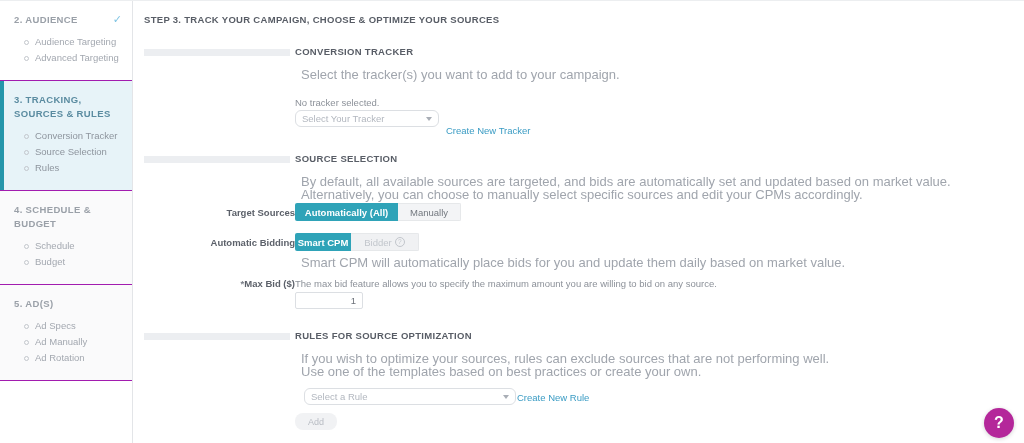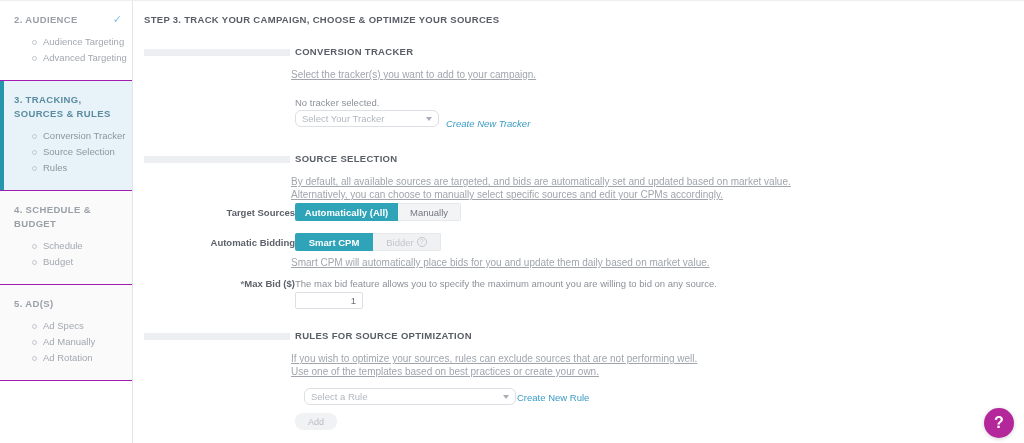--- a/index.html
+++ b/index.html
@@ -73,21 +73,21 @@
     color: #5a8ba0;
   }
   .check-icon {
     color: #7fc4e3;
     font-size: 11px;
     line-height: 12px;
     margin-left: 4px;
   }
   .nav-items {
     margin-top: 7px;
-    padding-left: 32px;
+    padding-left: 24px;
   }
   .nav-item {
     display: flex;
     align-items: center;
     font-size: 9.5px;
     color: #a3a8b0;
     line-height: 12px;
     padding: 2px 0;
   }
   .nav-section.active .nav-item {
@@ -138,25 +138,24 @@
     position: absolute;
     left: 162px;
     top: 0;
     font-size: 9.5px;
     font-weight: bold;
     letter-spacing: 0.3px;
     color: #585d66;
   }
   .sec-desc {
     position: absolute;
-    left: 158px;
-    font-size: 10px;
+    left: 168px;
+    font-size: 13px;
     color: #a0a5ad;
     line-height: 13px;
-    text-decoration: underline;
   }
 
   .field-note {
     position: absolute;
     left: 162px;
     font-size: 9.5px;
     color: #8c9199;
   }
 
   .select {
@@ -377,38 +376,38 @@
 
     <div class="block" style="top:45px;">
       <div class="placeholder-bar"></div>
       <div class="sec-title">CONVERSION TRACKER</div>
       <div class="sec-desc" style="top:22px;">Select the tracker(s) you want to add to your campaign.</div>
       <div class="field-note" style="top:51px;">No tracker selected.</div>
       <div class="select" style="left:162px; top:64px; width:144px;">
         <span>Select Your Tracker</span>
         <span class="caret"></span>
       </div>
-      <a class="link" style="left:313px; top:72px;font-style:italic;" href="#">Create New Tracker</a>
+      <a class="link" style="left:313px; top:79px;" href="#">Create New Tracker</a>
     </div>
 
     <div class="block" style="top:152px;">
       <div class="placeholder-bar"></div>
       <div class="sec-title">SOURCE SELECTION</div>
       <div class="sec-desc" style="top:22px;">By default, all available sources are targeted, and bids are automatically set and updated based on market value.</div>
       <div class="sec-desc" style="top:35px;">Alternatively, you can choose to manually select specific sources and edit your CPMs accordingly.</div>
 
       <div class="row-label" style="left:22px; top:54px;">Target Sources</div>
       <div class="toggle" style="left:162px; top:50px;">
         <div class="opt on" style="width:103px;">Automatically (All)</div>
         <div class="opt off" style="width:63px;">Manually</div>
       </div>
 
       <div class="row-label" style="left:22px; top:84px;">Automatic Bidding</div>
       <div class="toggle" style="left:162px; top:80px;">
-        <div class="opt on" style="width:78px;">Smart CPM</div>
+        <div class="opt on" style="width:56px;">Smart CPM</div>
         <div class="opt disabled" style="width:68px;">
           <span>Bidder</span>
           <span class="info-icon">?</span>
         </div>
       </div>
       <div class="sec-desc" style="top:103px;">Smart CPM will automatically place bids for you and update them daily based on market value.</div>
 
       <div class="row-label" style="left:22px; top:125px;">
         <span class="req">*</span><span>Max Bid ($)</span>
       </div>

